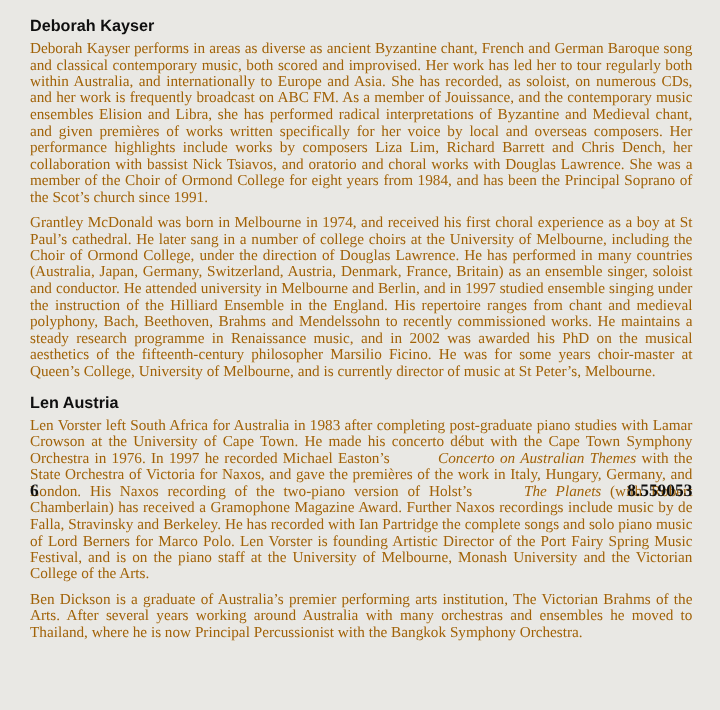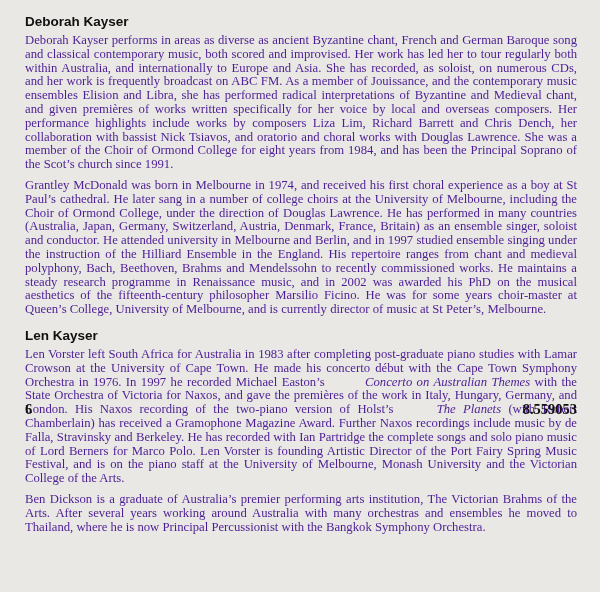--- a/index.html
+++ b/index.html
@@ -34,21 +34,21 @@
   }
   .section + .section .section-heading {
     margin-top: 11px;
   }
   .bio-paragraph {
     font-family: "Liberation Serif", serif;
     font-size: 12.7px;
     line-height: 13.8px;
     margin: 0;
     text-align: justify;
-    color: #4c1d95;
+    color: #a16207;
   }
   .bio-paragraph .italic {
     font-style: italic;
     margin-left: 36px;
   }
   .footer {
     position: absolute;
     left: 25px;
     right: 23px;
     bottom: 13px;
@@ -69,21 +69,21 @@
   <div class="section">
     <h2 class="section-heading">Deborah Kayser</h2>
     <p class="bio-paragraph"><span>Deborah Kayser performs in areas as diverse as ancient Byzantine chant, French and German Baroque song and classical contemporary music, both scored and improvised. Her work has led her to tour regularly both within Australia, and internationally to Europe and Asia. She has recorded, as soloist, on numerous CDs, and her work is frequently broadcast on ABC FM. As a member of Jouissance, and the contemporary music ensembles Elision and Libra, she has performed radical interpretations of Byzantine and Medieval chant, and given premières of works written specifically for her voice by local and overseas composers. Her performance highlights include works by composers Liza Lim, Richard Barrett and Chris Dench, her collaboration with bassist Nick Tsiavos, and oratorio and choral works with Douglas Lawrence. She was a member of the Choir of Ormond College for eight years from 1984, and has been the Principal Soprano of the Scot’s church since 1991.</span></p>
   </div>
 
   <div class="section">
     <p class="bio-paragraph"><span>Grantley McDonald was born in Melbourne in 1974, and received his first choral experience as a boy at St Paul’s cathedral. He later sang in a number of college choirs at the University of Melbourne, including the Choir of Ormond College, under the direction of Douglas Lawrence. He has performed in many countries (Australia, Japan, Germany, Switzerland, Austria, Denmark, France, Britain) as an ensemble singer, soloist and conductor. He attended university in Melbourne and Berlin, and in 1997 studied ensemble singing under the instruction of the Hilliard Ensemble in the England. His repertoire ranges from chant and medieval polyphony, Bach, Beethoven, Brahms and Mendelssohn to recently commissioned works. He maintains a steady research programme in Renaissance music, and in 2002 was awarded his PhD on the musical aesthetics of the fifteenth-century philosopher Marsilio Ficino. He was for some years choir-master at Queen’s College, University of Melbourne, and is currently director of music at St Peter’s, Melbourne.</span></p>
   </div>
 
   <div class="section">
-    <h2 class="section-heading">Len Kayser</h2>
+    <h2 class="section-heading">Len Austria</h2>
     <p class="bio-paragraph"><span>Len Vorster left South Africa for Australia in 1983 after completing post-graduate piano studies with Lamar Crowson at the University of Cape Town. He made his concerto début with the Cape Town Symphony Orchestra in 1976. In 1997 he recorded Michael Easton’s </span><span class="italic">Concerto on Australian Themes</span><span> with the State Orchestra of Victoria for Naxos, and gave the premières of the work in Italy, Hungary, Germany, and London. His Naxos recording of the two-piano version of Holst’s </span><span class="italic">The Planets</span><span> (with Robert Chamberlain) has received a Gramophone Magazine Award. Further Naxos recordings include music by de Falla, Stravinsky and Berkeley. He has recorded with Ian Partridge the complete songs and solo piano music of Lord Berners for Marco Polo. Len Vorster is founding Artistic Director of the Port Fairy Spring Music Festival, and is on the piano staff at the University of Melbourne, Monash University and the Victorian College of the Arts.</span></p>
   </div>
 
   <div class="section">
     <p class="bio-paragraph"><span>Ben Dickson is a graduate of Australia’s premier performing arts institution, The Victorian Brahms of the Arts. After several years working around Australia with many orchestras and ensembles he moved to Thailand, where he is now Principal Percussionist with the Bangkok Symphony Orchestra.</span></p>
   </div>
 
   <div class="footer">
     <span>6</span>
     <span>8.559053</span>

